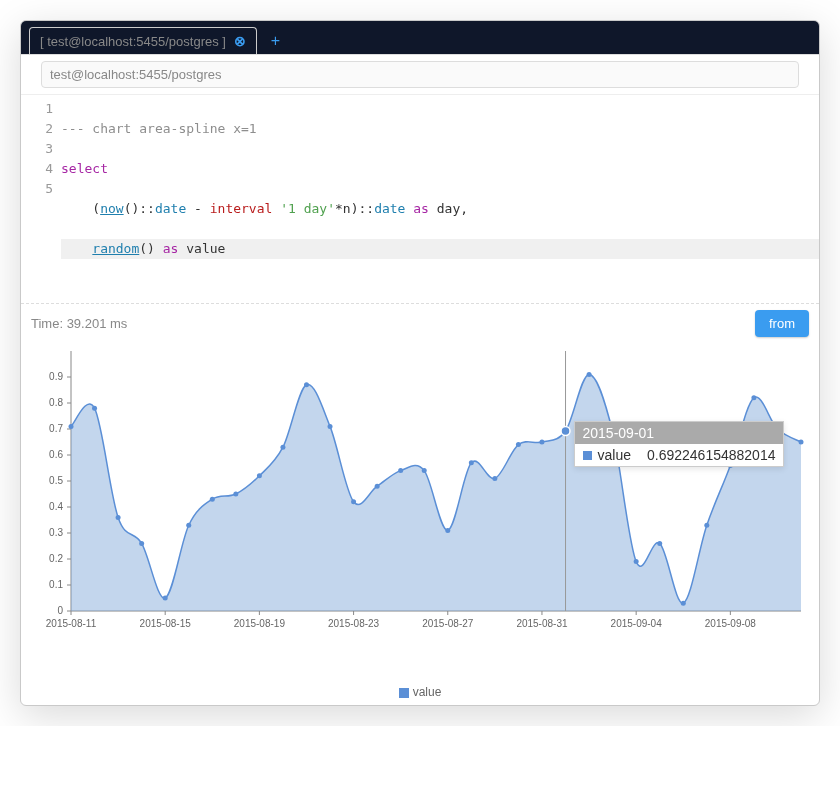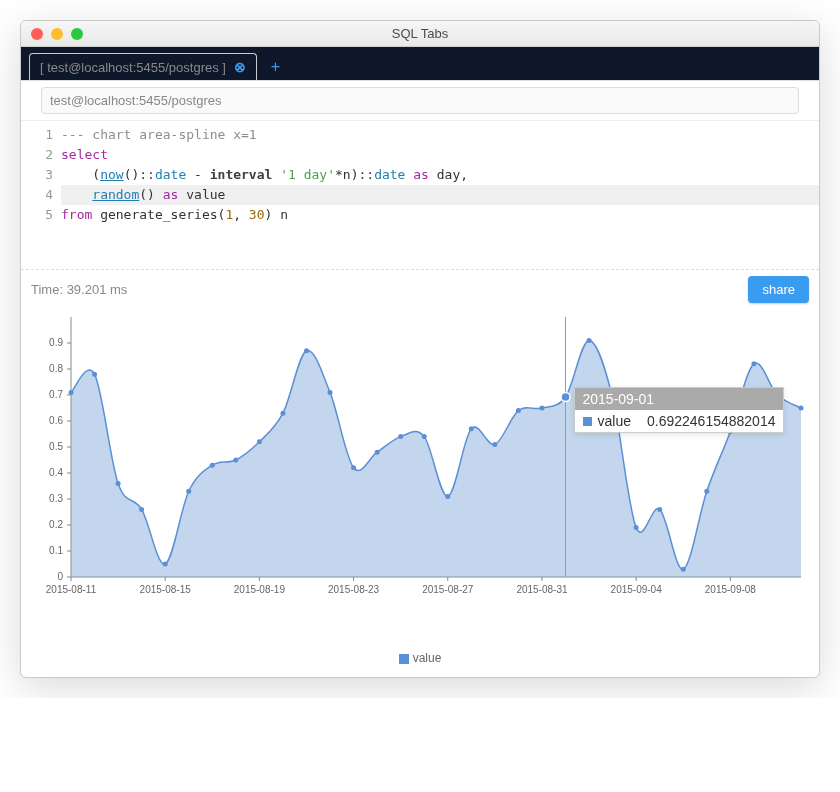--- a/index.html
+++ b/index.html
@@ -83,33 +83,33 @@
   .gutter {
     width: 40px;
     padding: 4px 8px 4px 0;
     text-align: right;
     color: #999;
     background: #fff;
     user-select: none;
   }
   .gutter div { height: 20px; }
   .code { flex: 1; padding: 4px 0; }
-  .code .line { height: 20px; white-space: pre; }
+  .code .line { height: 20px; white-space: pre; margin-top: 20px; }
   .code .line.hl { background: #f0f0f0; }
   .c-comment { color: #8e8e8e; }
   .c-kw { color: #a626a4; }
   .c-func { color: #1f7fae; text-decoration: underline; }
   .c-type { color: #1f7fae; }
-  .c-int { color: #404040; font-weight: bold; }
+  .c-int { color: #b91c1c; }
   .c-str { color: #50a14f; }
   .c-num { color: #986801; }
   .result {
     border-top: 1px dashed #ddd;
     margin-top: 40px;
-    padding: 6px 10px 10px 10px;
+    padding: 6px 10px 4px 10px;
   }
   .result-head {
     display: flex;
     align-items: center;
     justify-content: space-between;
     margin-bottom: 4px;
   }
   .timing { color: #888; }
   .share-btn {
     background: #3a9cf0;
@@ -155,28 +155,20 @@
   }
   .tooltip-row .sw { width: 9px; height: 9px; background: #5b8fd6; }
   .tooltip-row .val { margin-left: auto; padding-left: 10px; }
   svg text { font-size: 10px; fill: #666; }
 </style>
 </head>
 <body>
 
 <div class="window">
 
-  <div class="titlebar">
-    <div class="traffic">
-      <div class="dot red"></div>
-      <div class="dot yellow"></div>
-      <div class="dot green"></div>
-    </div>
-    <div class="title">SQL Tabs</div>
-  </div>
 
   <div class="tabbar">
     <div class="tab">
       <span>[ test@localhost:5455/postgres ]</span>
       <span class="tab-close">⊗</span>
     </div>
     <div class="new-tab">+</div>
   </div>
 
   <div class="conn-wrap">
@@ -189,28 +181,27 @@
         <div>2</div>
         <div>3</div>
         <div>4</div>
         <div>5</div>
       </div>
     <div class="code" id="code">
         <div class="line"><span class="c-comment">--- chart area-spline x=1</span></div>
         <div class="line"><span class="c-kw">select</span></div>
         <div class="line"><span>    (</span><span class="c-func">now</span><span>()::</span><span class="c-type">date</span><span> - </span><span class="c-int">interval</span><span> </span><span class="c-str">'1 day'</span><span>*n)::</span><span class="c-type">date</span><span> </span><span class="c-kw">as</span><span> day,</span></div>
         <div class="line hl"><span>    </span><span class="c-func">random</span><span>() </span><span class="c-kw">as</span><span> value</span></div>
-        <div class="line"><span class="c-kw">from</span><span> generate_series(</span><span class="c-num">1</span><span>, </span><span class="c-num">30</span><span>) n</span></div>
       </div>
   </div>
 
   <div class="result">
     <div class="result-head">
       <span class="timing">Time: 39.201 ms</span>
-      <button class="share-btn">share</button>
+      <button class="share-btn">from</button>
     </div>
 
     <div class="chart">
       <svg id="chart-svg" width="780" height="300">
           <line x1="40" y1="10" x2="40" y2="270" stroke="#888" stroke-width="1"></line>
           <line x1="36" y1="270" x2="40" y2="270" stroke="#888"></line>
           <text x="32" y="273" text-anchor="end">0</text>
           <line x1="36" y1="244" x2="40" y2="244" stroke="#888"></line>
           <text x="32" y="247" text-anchor="end">0.1</text>
           <line x1="36" y1="218" x2="40" y2="218" stroke="#888"></line>

